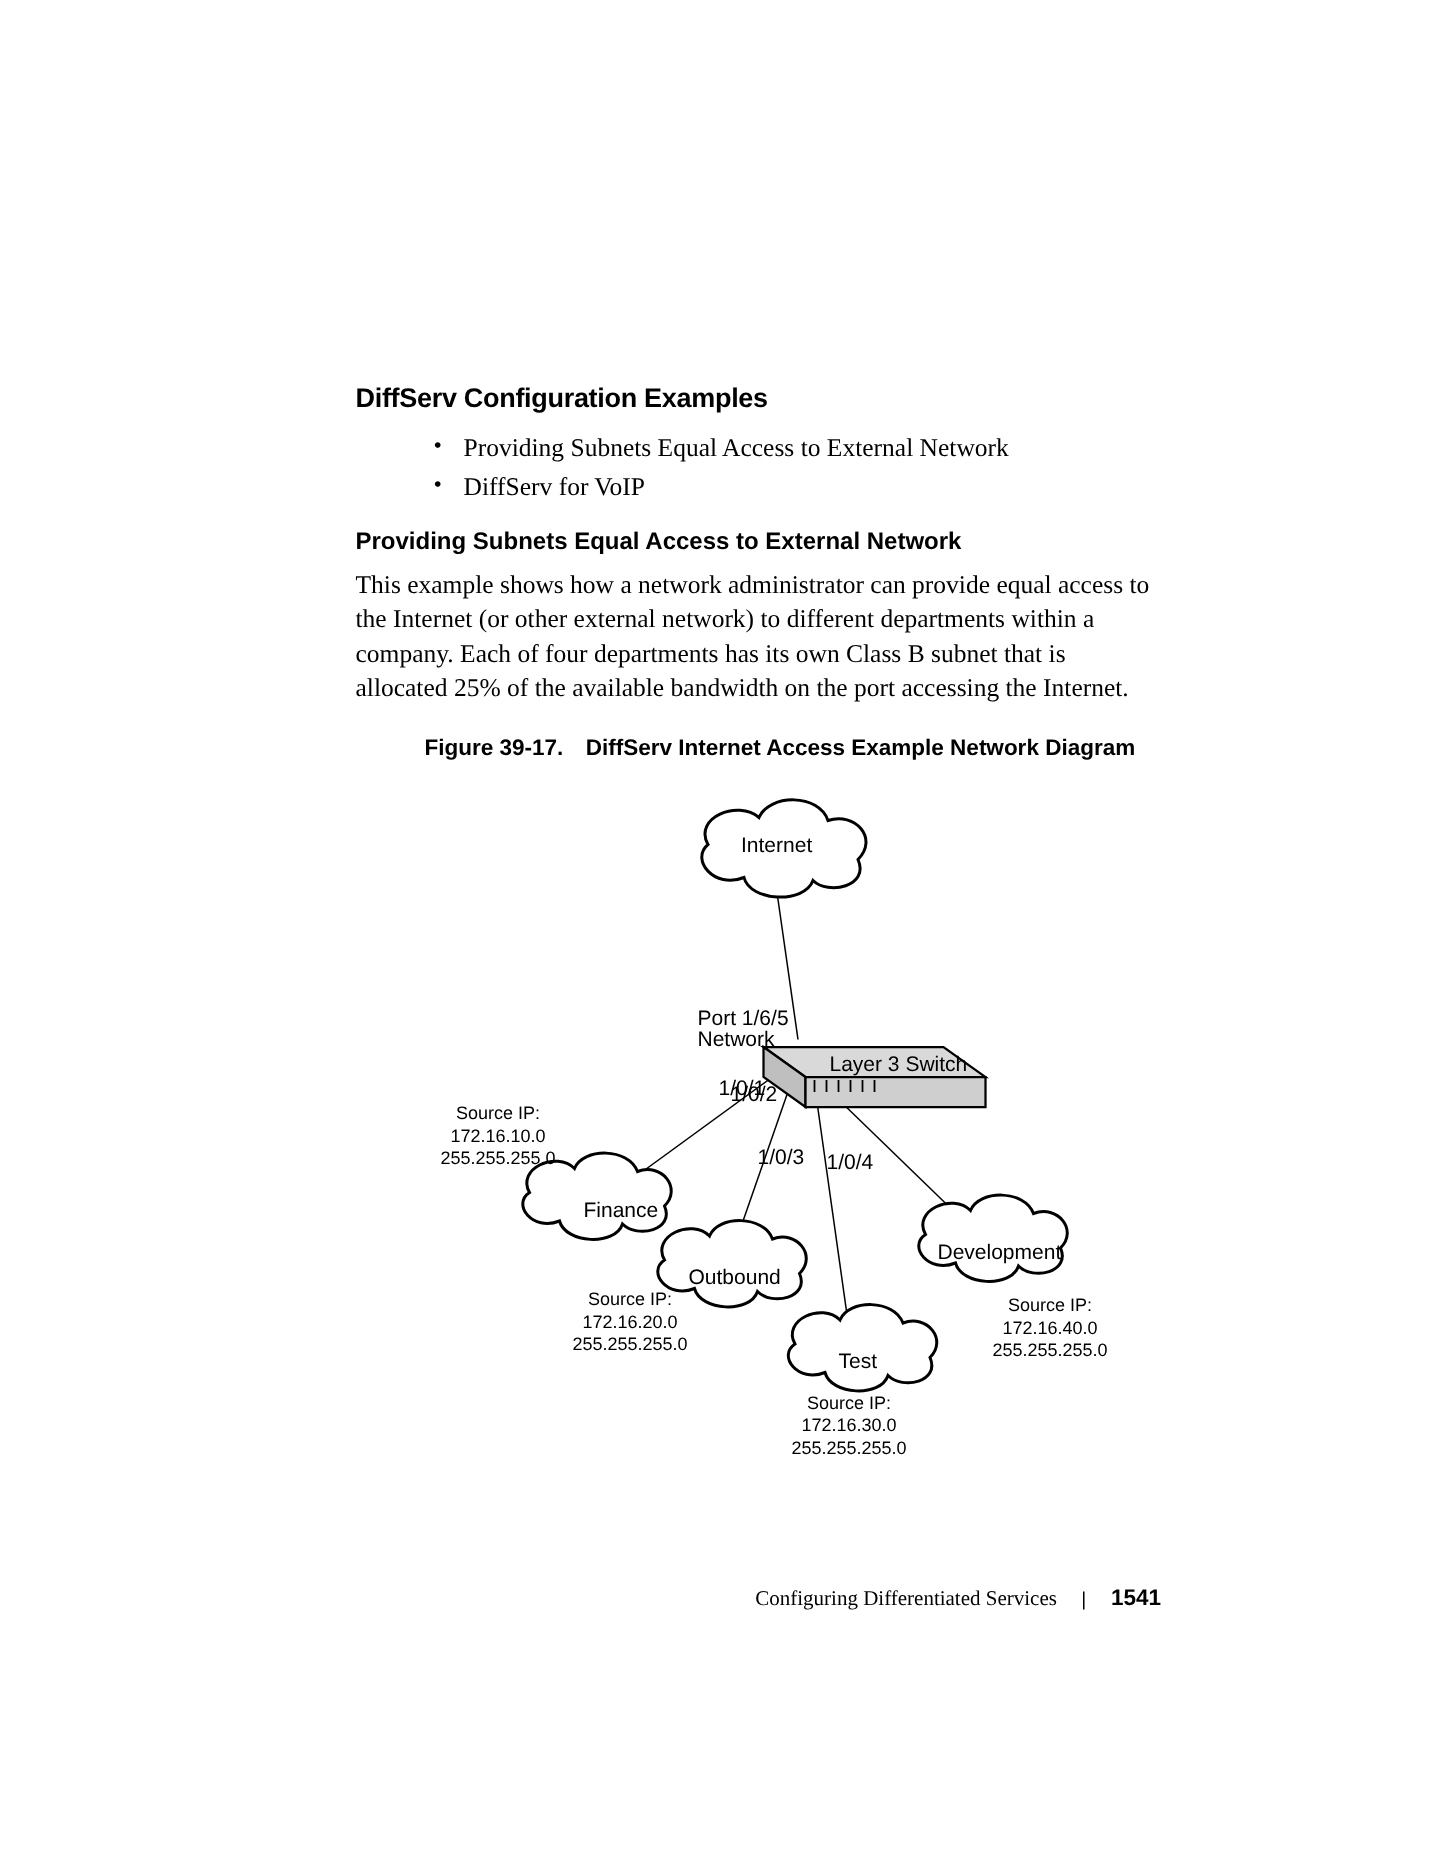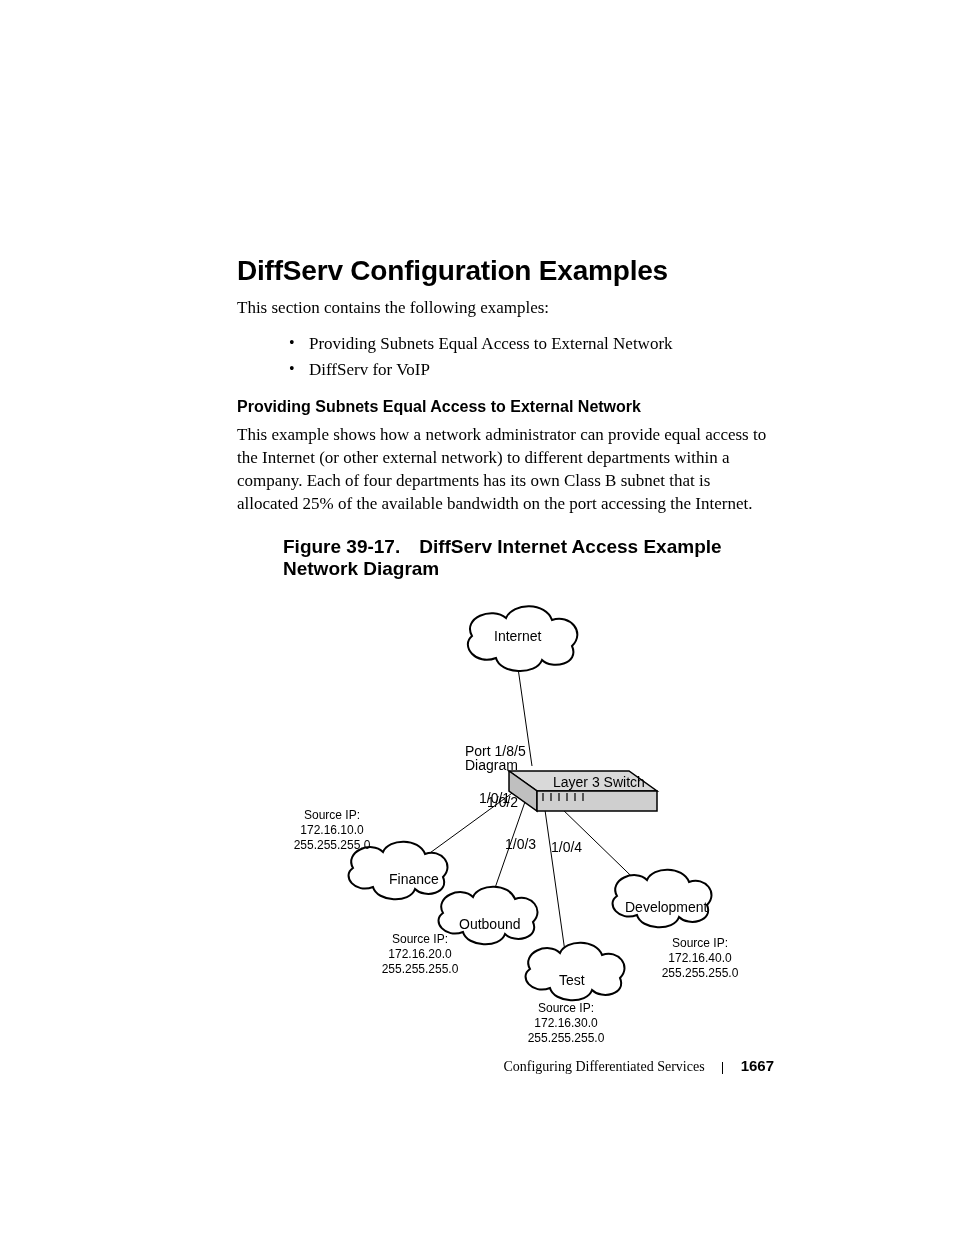--- a/index.html
+++ b/index.html
@@ -12,21 +12,21 @@
   .page {
     width: 954px;
     height: 1235px;
     position: relative;
     box-sizing: border-box;
     padding: 255px 180px 0 237px;
   }
   .h1 {
     font-family: Arial, Helvetica, sans-serif;
     font-weight: 700;
-    font-size: 28px;
+    font-size: 18px;
     margin: 0 0 10px 0;
     font-stretch: condensed;
     letter-spacing: -0.2px;
   }
   .intro {
     font-size: 17px;
     margin: 0 0 12px 0;
     line-height: 1.3;
   }
   ul.bullets {
@@ -54,21 +54,21 @@
     margin: 10px 0 8px 0;
   }
   .body {
     font-size: 17px;
     line-height: 1.35;
     margin: 0 0 20px 0;
   }
   .figcap {
     font-family: Arial, Helvetica, sans-serif;
     font-weight: 700;
-    font-size: 19px;
+    font-size: 15px;
     margin: 10px 0 16px 0;
     padding-left: 46px;
   }
   .diagram {
     position: relative;
     width: 520px;
     height: 470px;
     margin: 0 0 0 20px;
   }
   .diagram svg {
@@ -118,21 +118,20 @@
     font-size: 15px;
   }
 </style>
 </head>
 <body>
 
 <div class="page">
 
   <h1 class="h1">DiffServ Configuration Examples</h1>
 
-  <p class="intro">This section contains the following examples:</p>
 
   <ul class="bullets">
     <li>Providing Subnets Equal Access to External Network</li>
     <li>DiffServ for VoIP</li>
   </ul>
 
   <h2 class="h2">Providing Subnets Equal Access to External Network</h2>
 
   <p class="body">This example shows how a network administrator can provide equal access to the Internet (or other external network) to different departments within a company. Each of four departments has its own Class B subnet that is allocated 25% of the available bandwidth on the port accessing the Internet.</p>
 
@@ -209,22 +208,22 @@
                  c16,-6 30,11 18,23
                  c7,16 -18,22 -28,12
                  c-5,15 -38,13 -42,-2
                  c-18,7 -32,-11 -20,-19 z" fill="#fff" stroke="#000" stroke-width="2"></path>
       </g>
     </svg>
 
     <div class="cloudlabel" style="left:237px; top:32px;">Internet</div>
     <div class="dtext" style="left:296px; top:178px;">Layer 3 Switch</div>
 
-    <div class="dtext" style="left:208px; top:147px; text-align:right;">Port 1/8/5</div>
-    <div class="dtext" style="left:208px; top:161px; text-align:right;">Diagram</div>
+    <div class="dtext" style="left:208px; top:147px; text-align:right;">Port 1/6/5</div>
+    <div class="dtext" style="left:208px; top:161px; text-align:right;">Network</div>
 
     <div class="dtext" style="left:222px; top:194px;">1/0/1</div>
     <div class="dtext" style="left:230px; top:198px;">1/0/2</div>
     <div class="dtext" style="left:248px; top:240px;text-align:right;">1/0/3</div>
     <div class="dtext" style="left:294px; top:243px;">1/0/4</div>
 
     <div class="cloudlabel" style="left:116px; top:275px;margin-left:16px;">Finance</div>
     <div class="cloudlabel" style="left:202px; top:320px;">Outbound</div>
     <div class="cloudlabel" style="left:302px; top:376px;">Test</div>
     <div class="cloudlabel" style="left:368px; top:303px;">Development</div>
@@ -247,16 +246,16 @@
     <div class="iptext" style="left:388px; top:340px; width:110px;">
       <span>Source IP:</span><br>
       <span>172.16.40.0</span><br>
       <span>255.255.255.0</span>
     </div>
   </div>
 
   <div class="footer">
     <span class="sec">Configuring Differentiated Services</span>
     <span class="sep"></span>
-    <span class="pnum">1667</span>
+    <span class="pnum">1541</span>
   </div>
 
 </div>
 
 </body></html>

